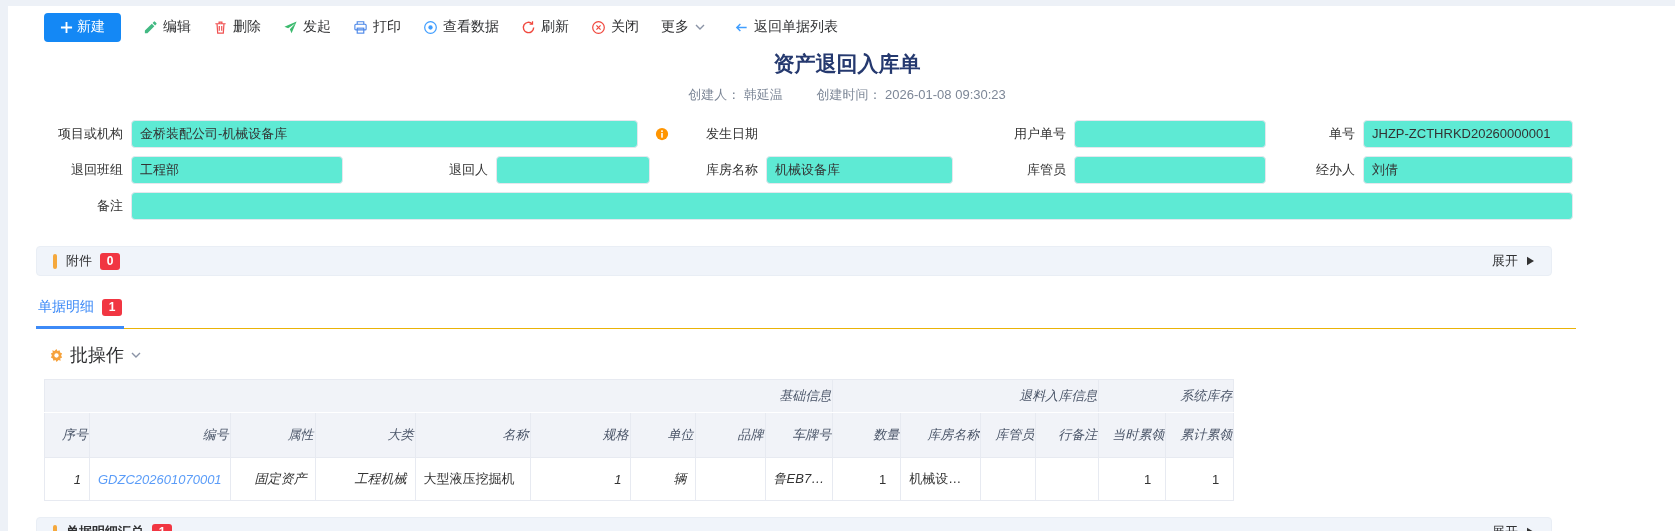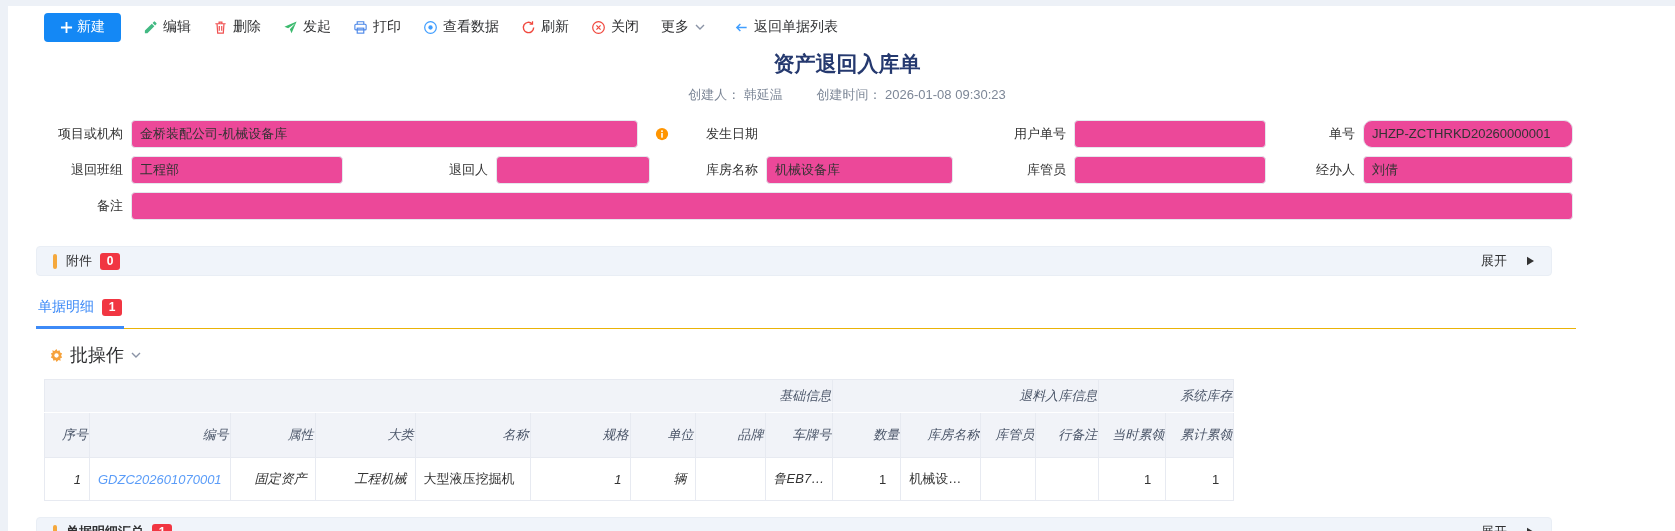--- a/index.html
+++ b/index.html
@@ -20,38 +20,38 @@
   .tb-item svg{display:block;}
   .tb-back{margin-left:6px;}
   
   .page-title{text-align:center;margin-top:8px;font-size:21px;font-weight:bold;color:#25396f;}
   .creator-line{text-align:center;margin-top:8px;font-size:13px;color:#7d8797;}
   .creator-line .seg{margin:0 15px;}
   
   .form{position:relative;height:100px;margin-top:16px;}
   .flabel{position:absolute;height:28px;line-height:28px;text-align:right;color:#333;}
   .ibox{
-    position:absolute;height:26px;line-height:26px;background:#ec4899;
+    position:absolute;height:26px;line-height:26px;background:#5eead4;
     border:1px solid #e4e7ed;border-radius:4px;padding:0 8px;color:#333;
     display:flex;align-items:center;overflow:hidden;white-space:nowrap;
   }
   .ibox.date{border-color:#a6c8ef;background:#fbfcfe;justify-content:space-between;}
   .info-dot{position:absolute;}
   
   .section-bar{
     margin:0 0 0 17px;width:1516px;height:30px;background:#f0f4fa;
     border:1px solid #e9eef5;border-radius:4px;display:flex;align-items:center;
     padding:0 16px;box-sizing:border-box;
   }
   .orange-bar{width:4px;height:15px;border-radius:2px;background:#f5a83c;margin-right:9px;}
   .badge{
     display:inline-block;min-width:10px;background:#f13642;color:#fff;font-size:12px;
     font-weight:bold;border-radius:3px;padding:2px 5px;line-height:13px;text-align:center;margin-left:8px;
   }
-  .expand-wrap{margin-left:auto;display:flex;align-items:center;gap:18px;cursor:pointer;text-align:right;}
+  .expand-wrap{margin-left:auto;display:flex;align-items:center;gap:7px;cursor:pointer;text-align:right;}
   .attach-bar{margin-top:26px;}
   
   .tabs{margin:22px 0 0 17px;width:1540px;border-bottom:1px solid #eab308;}
   .tab{display:inline-flex;align-items:center;padding:0 2px 10px 2px;color:#3d8af7;font-size:14px;
        border-bottom:3px solid #3d8af7;margin-bottom:-1px;cursor:pointer;}
   
   .batch{margin:14px 0 0 30px;display:flex;align-items:center;gap:6px;cursor:pointer;font-size:18px;}
   
   table.grid{border-collapse:collapse;margin:12px 0 0 25px;table-layout:fixed;}
   table.grid th,table.grid td{border:1px solid #e7eaf1;font-weight:normal;overflow:hidden;white-space:nowrap;}
@@ -158,21 +158,21 @@
       </svg>
 
     <div class="flabel" style="left:659px;top:0;width:80px;">发生日期</div>
 
     <div class="flabel" style="left:967px;top:0;width:80px;">用户单号</div>
     <div class="ibox" style="left:1055px;top:0;width:174px;">
         <span></span>
       </div>
 
     <div class="flabel" style="left:1276px;top:0;width:60px;">单号</div>
-    <div class="ibox" style="left:1344px;top:0;width:192px;border-radius:9px;">
+    <div class="ibox" style="left:1344px;top:0;width:192px;">
         <span>JHZP-ZCTHRKD20260000001</span>
       </div>
 
     <div class="flabel" style="left:24px;top:36px;width:80px;">退回班组</div>
     <div class="ibox" style="left:112px;top:36px;width:194px;">
         <span>工程部</span>
       </div>
 
     <div class="flabel" style="left:389px;top:36px;width:80px;">退回人</div>
     <div class="ibox" style="left:477px;top:36px;width:136px;">

